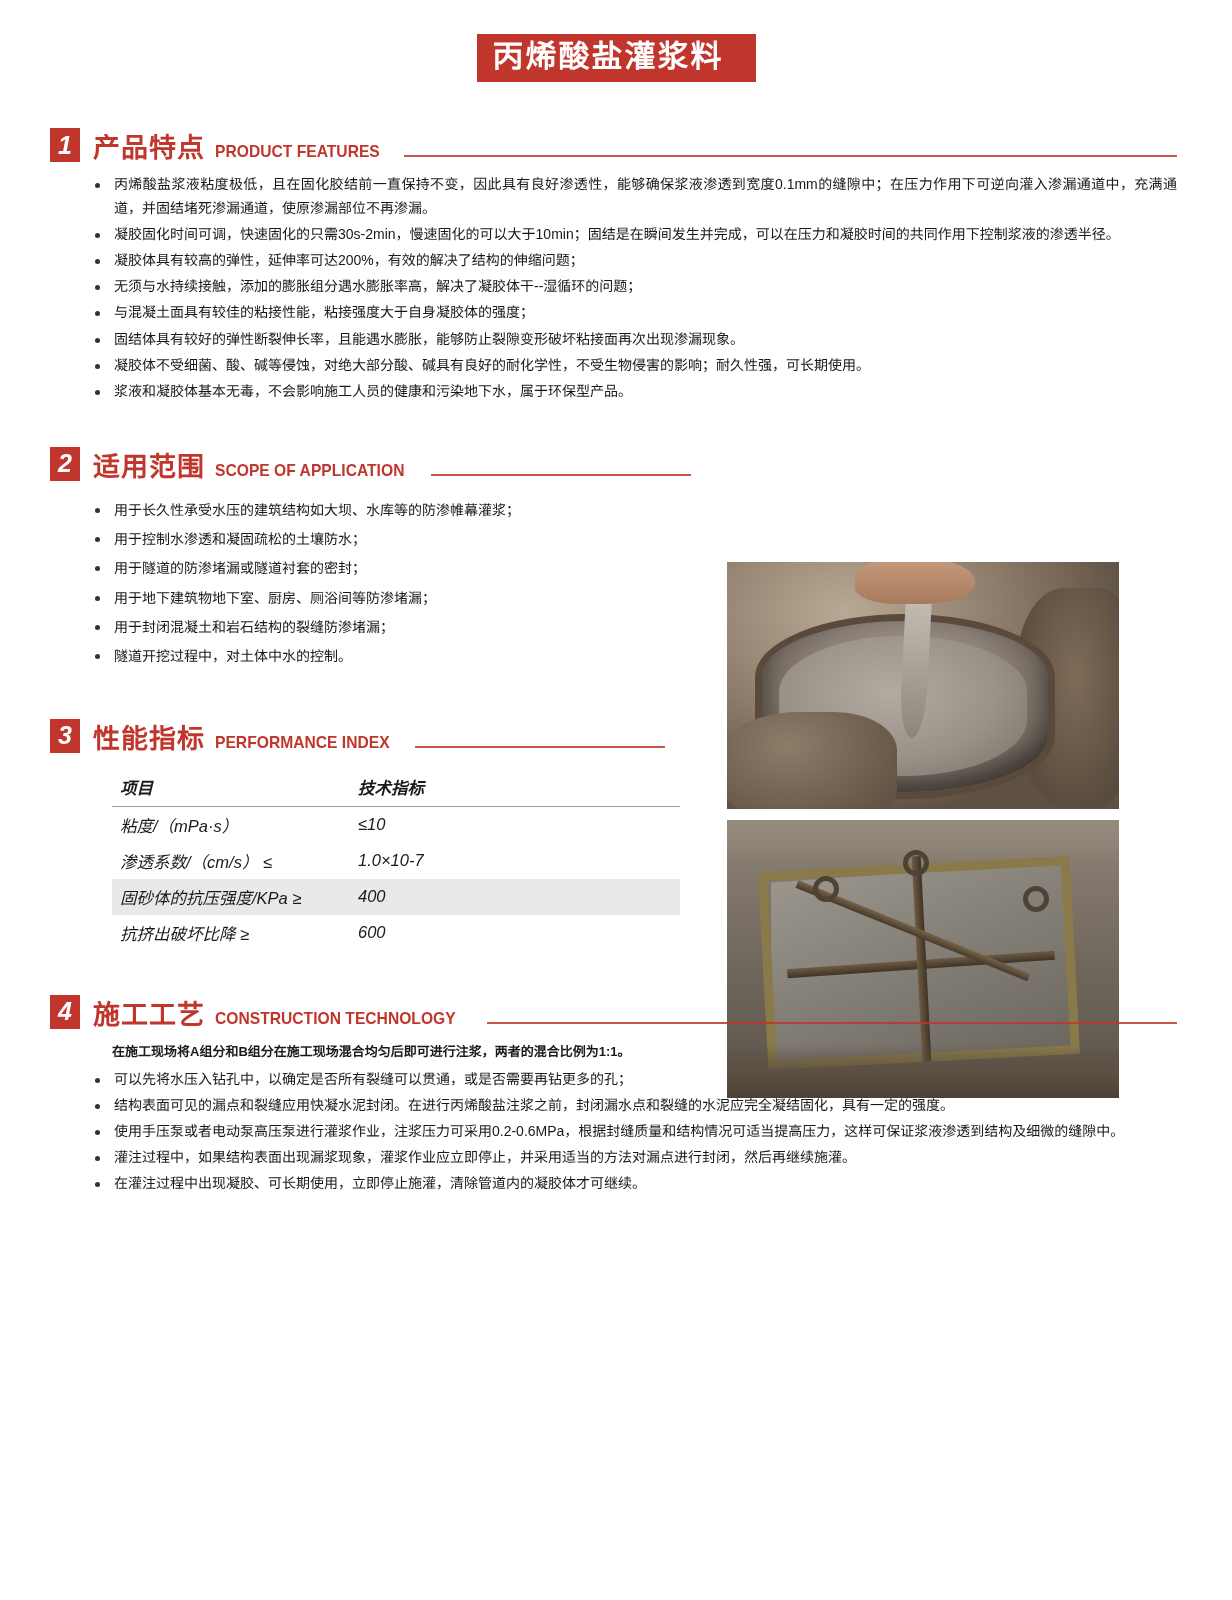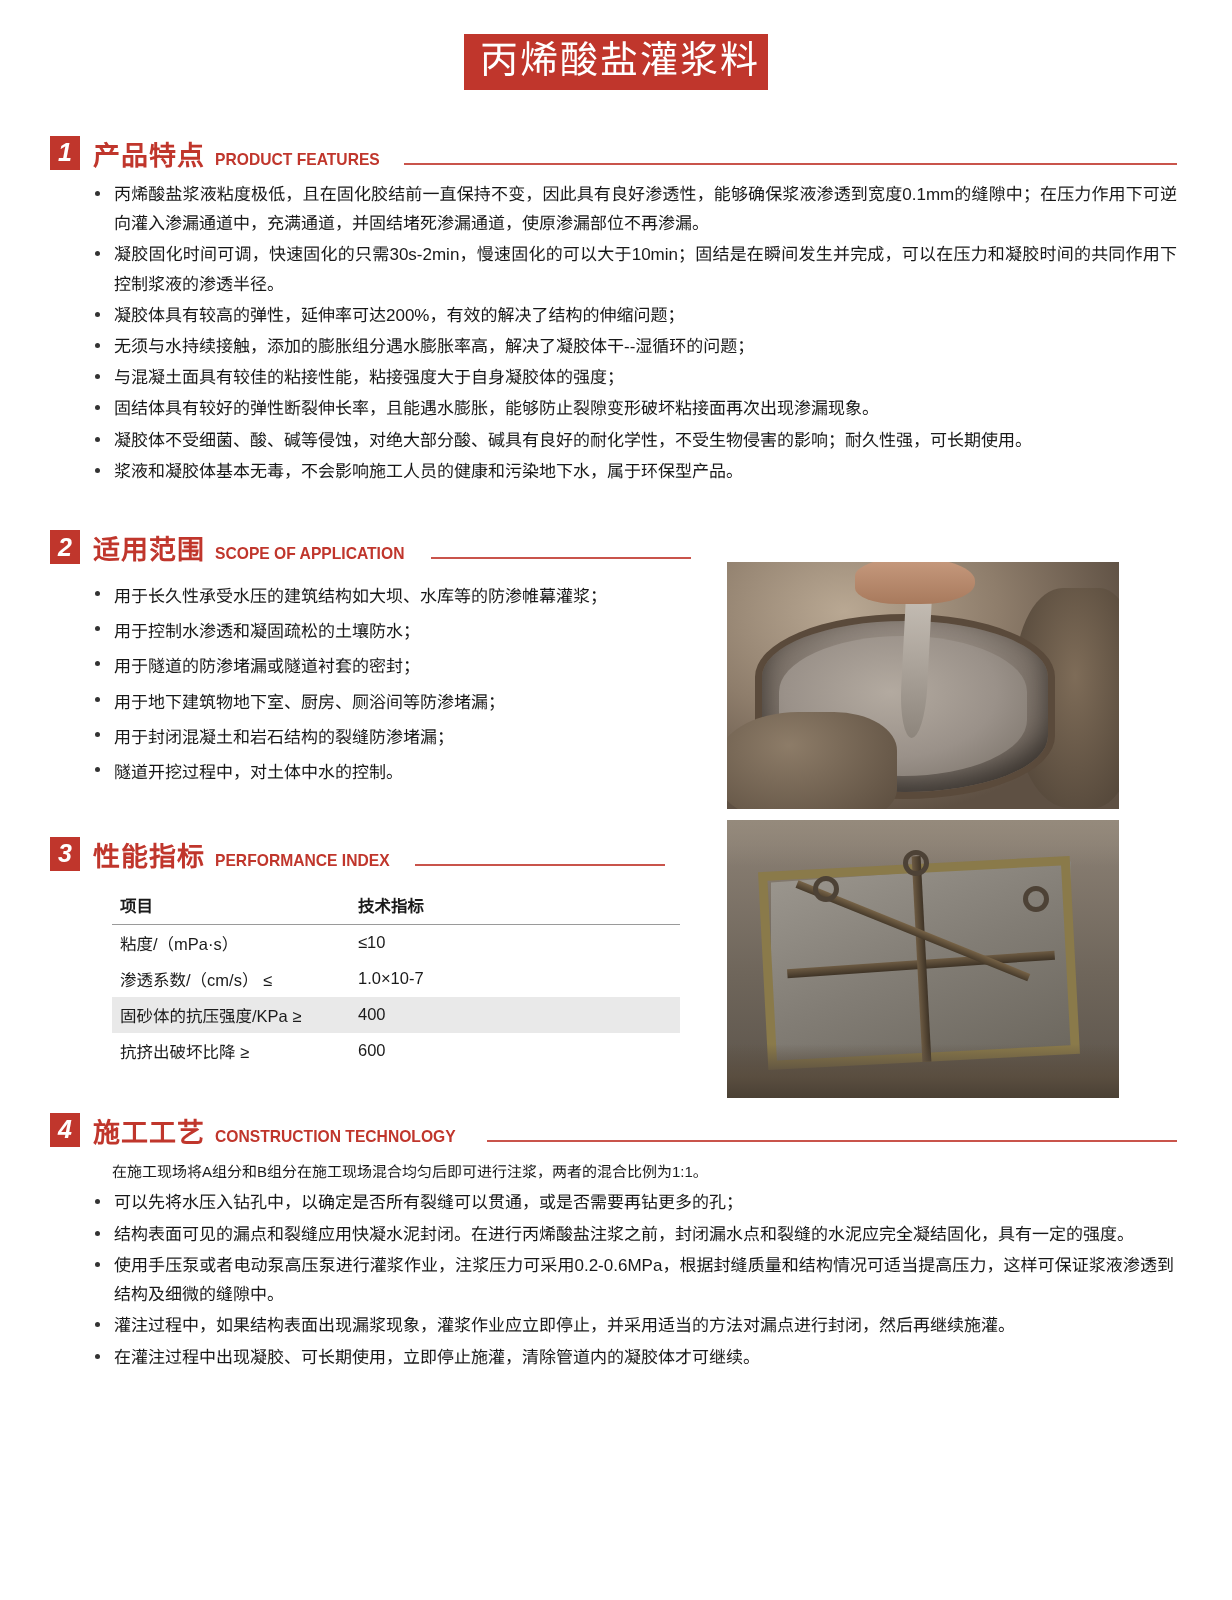--- a/index.html
+++ b/index.html
@@ -19,24 +19,24 @@
   
   .title-wrap {
     width: 100%;
     text-align: center;
     padding-top: 34px;
   }
   .doc-title {
     display: inline-block;
     background: #c0362c;
     color: #ffffff;
-    font-size: 38px;
-    font-weight: normal;
+    font-size: 31px;
+    font-weight: bold;
     letter-spacing: 2px;
-    padding: 6px 8px 8px 16px;
+    padding: 6px 32px 8px 16px;
     line-height: 1.1;
   }
 
   
   .sec-head {
     display: flex;
     align-items: flex-end;
     margin-left: 50px;
     margin-right: 55px;
     position: relative;
@@ -85,21 +85,21 @@
 
   
   ul.bullets {
     list-style: none;
     margin: 10px 0 0 0;
     padding: 0;
   }
   ul.bullets li {
     position: relative;
     padding-left: 26px;
-    font-size: 17px;
+    font-size: 14px;
     line-height: 1.72;
     margin-bottom: 2px;
     text-align: justify;
     color: #181818;
   }
   ul.bullets li::before {
     content: "";
     position: absolute;
     left: 7px;
     top: 11px;
@@ -227,37 +227,38 @@
     border-collapse: collapse;
     width: 568px;
     margin-left: 112px;
     margin-top: 16px;
     font-size: 16.5px;
   }
   .spec-table th, .spec-table td {
     text-align: left;
     padding: 6px 10px 6px 8px;
     vertical-align: middle;
+    font-style: italic;
   }
   .spec-table th {
     font-weight: bold;
     border-bottom: 1.5px solid #9a9a9a;
     padding-bottom: 7px;
   }
   .spec-table td.col1 { width: 238px; }
   .spec-table tr.alt td { background: #e9e9e9; }
   .spec-table td.two-line { line-height: 1.55; }
 
   
   .sec4-lead {
     margin-left: 112px;
     margin-right: 60px;
     margin-top: 12px;
-    font-size: 15px;
-    font-weight: normal;
+    font-size: 13px;
+    font-weight: bold;
     line-height: 1.7;
   }
   #sec4-list {
     margin-left: 88px;
     margin-right: 58px;
     margin-top: 4px;
   }
 
   .block { position: relative; }
   #sec1-head { margin-top: 36px; }

